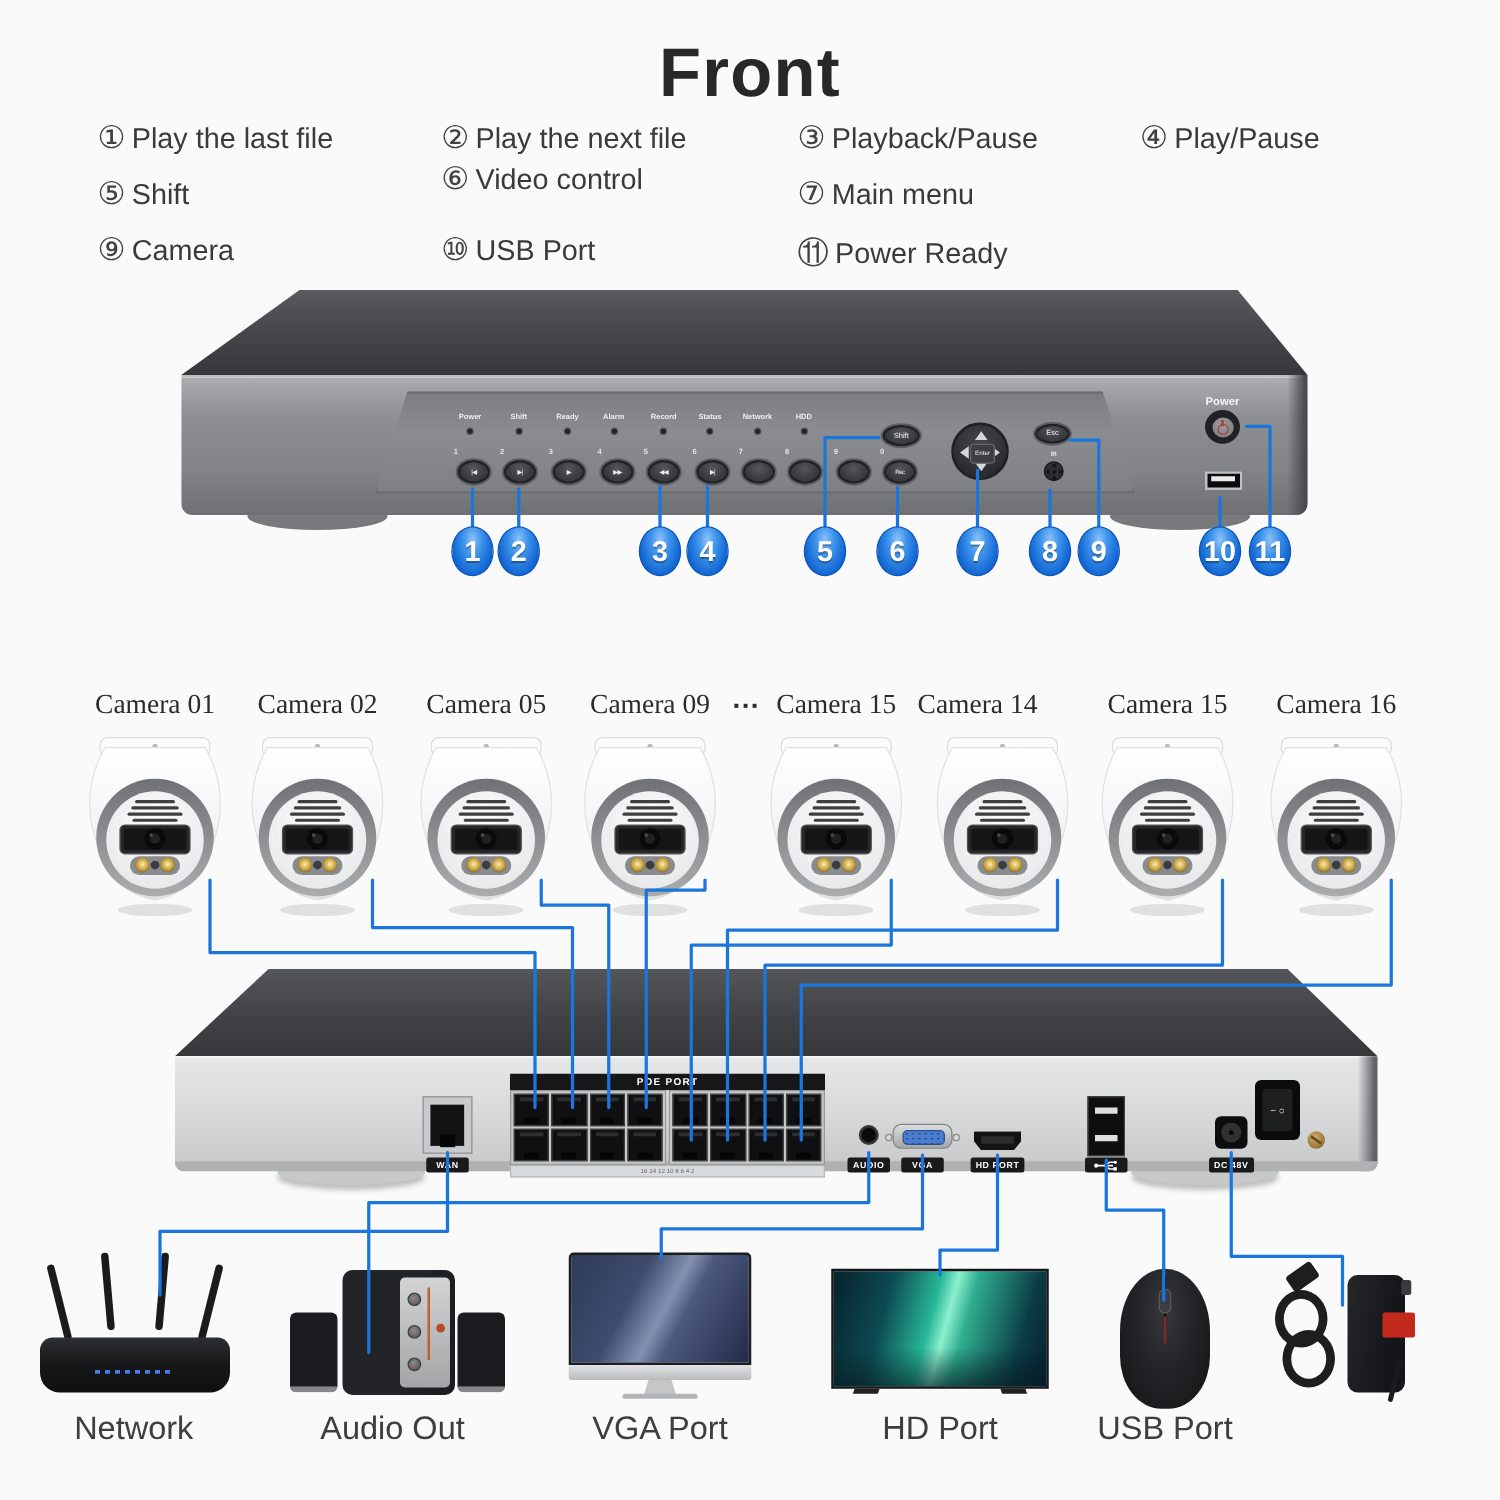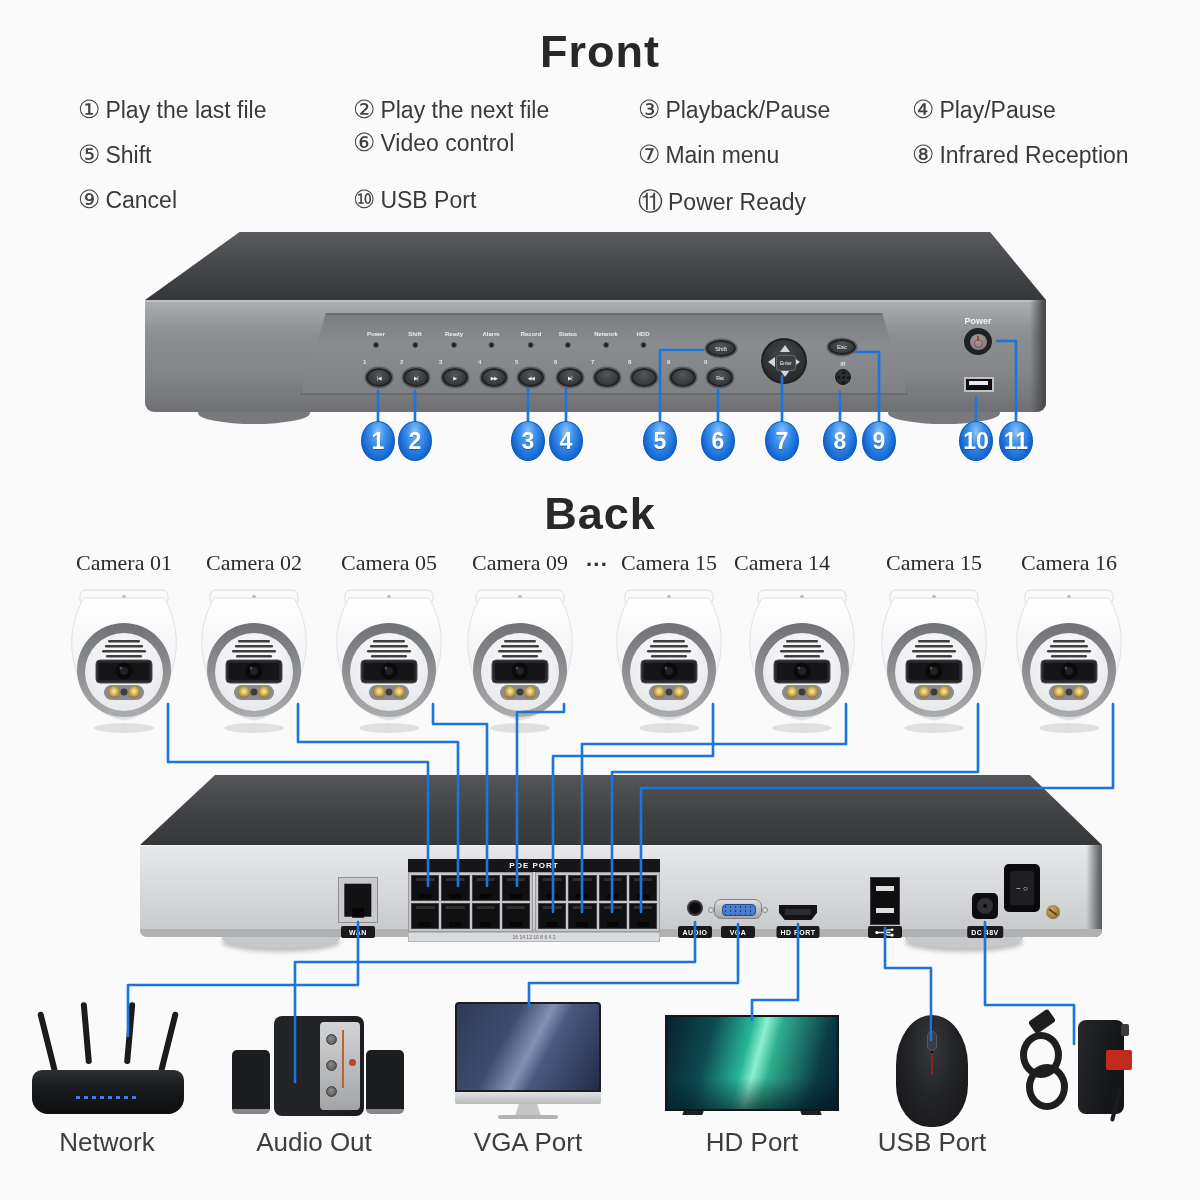--- a/index.html
+++ b/index.html
@@ -2,21 +2,21 @@
 <html><head>
 <meta charset="utf-8">
 <style>
   * { margin:0; padding:0; box-sizing:border-box; }
   body { background:#e9e9eb; font-family:"Liberation Sans", sans-serif; }
   .canvas { position:relative; width:1200px; height:1200px; background:#fafafa; overflow:hidden; margin:0 auto; }
   .abs { position:absolute; }
 
   
   .sec-title { position:absolute; left:0; width:1200px; text-align:center;
-    font-size:45px; font-weight:800; color:#28282a; letter-spacing:1px; }
+    font-size:55px; font-weight:800; color:#28282a; letter-spacing:1px; }
   .lg { position:absolute; font-size:23px; color:#3a3a3c; white-space:nowrap; }
   .lg .ln { font-weight:400; font-size:25px; margin-right:5px; color:#414143; }
 
   
   .lines { position:absolute; left:0; top:0; z-index:50; pointer-events:none; }
   .co { position:absolute; top:421px; width:34px; height:40px; border-radius:50%;
     background:radial-gradient(ellipse at 50% 26%, #8ec3f8 0%, #3e93ec 32%, #1266d2 72%, #0a4fb0 100%);
     border:1px solid #0d57ba; color:#fff; font-weight:700; font-size:23px;
     display:flex; align-items:center; justify-content:center; z-index:60; text-shadow:0 1px 1px rgba(0,0,0,.35); }
 
@@ -184,22 +184,21 @@
 
   <div class="sec-title" style="top:26px;">Front</div>
 
   <span class="lg" style="left:78px;top:95px"><span class="ln">①</span><span>Play the last file</span></span>
   <span class="lg" style="left:353px;top:95px"><span class="ln">②</span><span>Play the next file</span></span>
   <span class="lg" style="left:638px;top:95px"><span class="ln">③</span><span>Playback/Pause</span></span>
   <span class="lg" style="left:912px;top:95px"><span class="ln">④</span><span>Play/Pause</span></span>
   <span class="lg" style="left:78px;top:140px"><span class="ln">⑤</span><span>Shift</span></span>
   <span class="lg" style="left:353px;top:128px"><span class="ln">⑥</span><span>Video control</span></span>
   <span class="lg" style="left:638px;top:140px"><span class="ln">⑦</span><span>Main menu</span></span>
-  <span class="lg" style="left:912px;top:140px"><span class="ln">⑧</span><span>Infrared Reception</span></span>
-  <span class="lg" style="left:78px;top:185px"><span class="ln">⑨</span><span>Cancel</span></span>
+  <span class="lg" style="left:78px;top:185px"><span class="ln">⑨</span><span>Camera</span></span>
   <span class="lg" style="left:353px;top:185px"><span class="ln">⑩</span><span>USB Port</span></span>
   <span class="lg" style="left:638px;top:185px"><span class="ln">⑪</span><span>Power Ready</span></span>
 
   <div class="f-foot" style="left:198px"></div>
   <div class="f-foot" style="left:888px"></div>
   <div class="f-top"></div>
   <div class="f-face"></div>
   <div class="f-redge"></div>
   <div class="f-recess"></div>
 
@@ -290,21 +289,20 @@
 
   <span class="ir-lab">IR</span>
   <div class="ir"></div>
 
   <span class="pwr-lab">Power</span>
   <div class="pwr-btn">
       <span class="pwr-in"></span>
     </div>
   <div class="f-usb"></div>
 
-  <div class="sec-title" style="top:488px;">Back</div>
 
   <span class="camlab" style="left:124px">Camera 01</span>
   <span class="camlab" style="left:254px">Camera 02</span>
   <span class="camlab" style="left:389px">Camera 05</span>
   <span class="camlab" style="left:520px">Camera 09</span>
   <span class="dots3" style="left:597px">···</span>
   <span class="camlab" style="left:669px">Camera 15</span>
   <span class="camlab" style="left:782px">Camera 14</span>
   <span class="camlab" style="left:934px">Camera 15</span>
   <span class="camlab" style="left:1069px">Camera 16</span>

